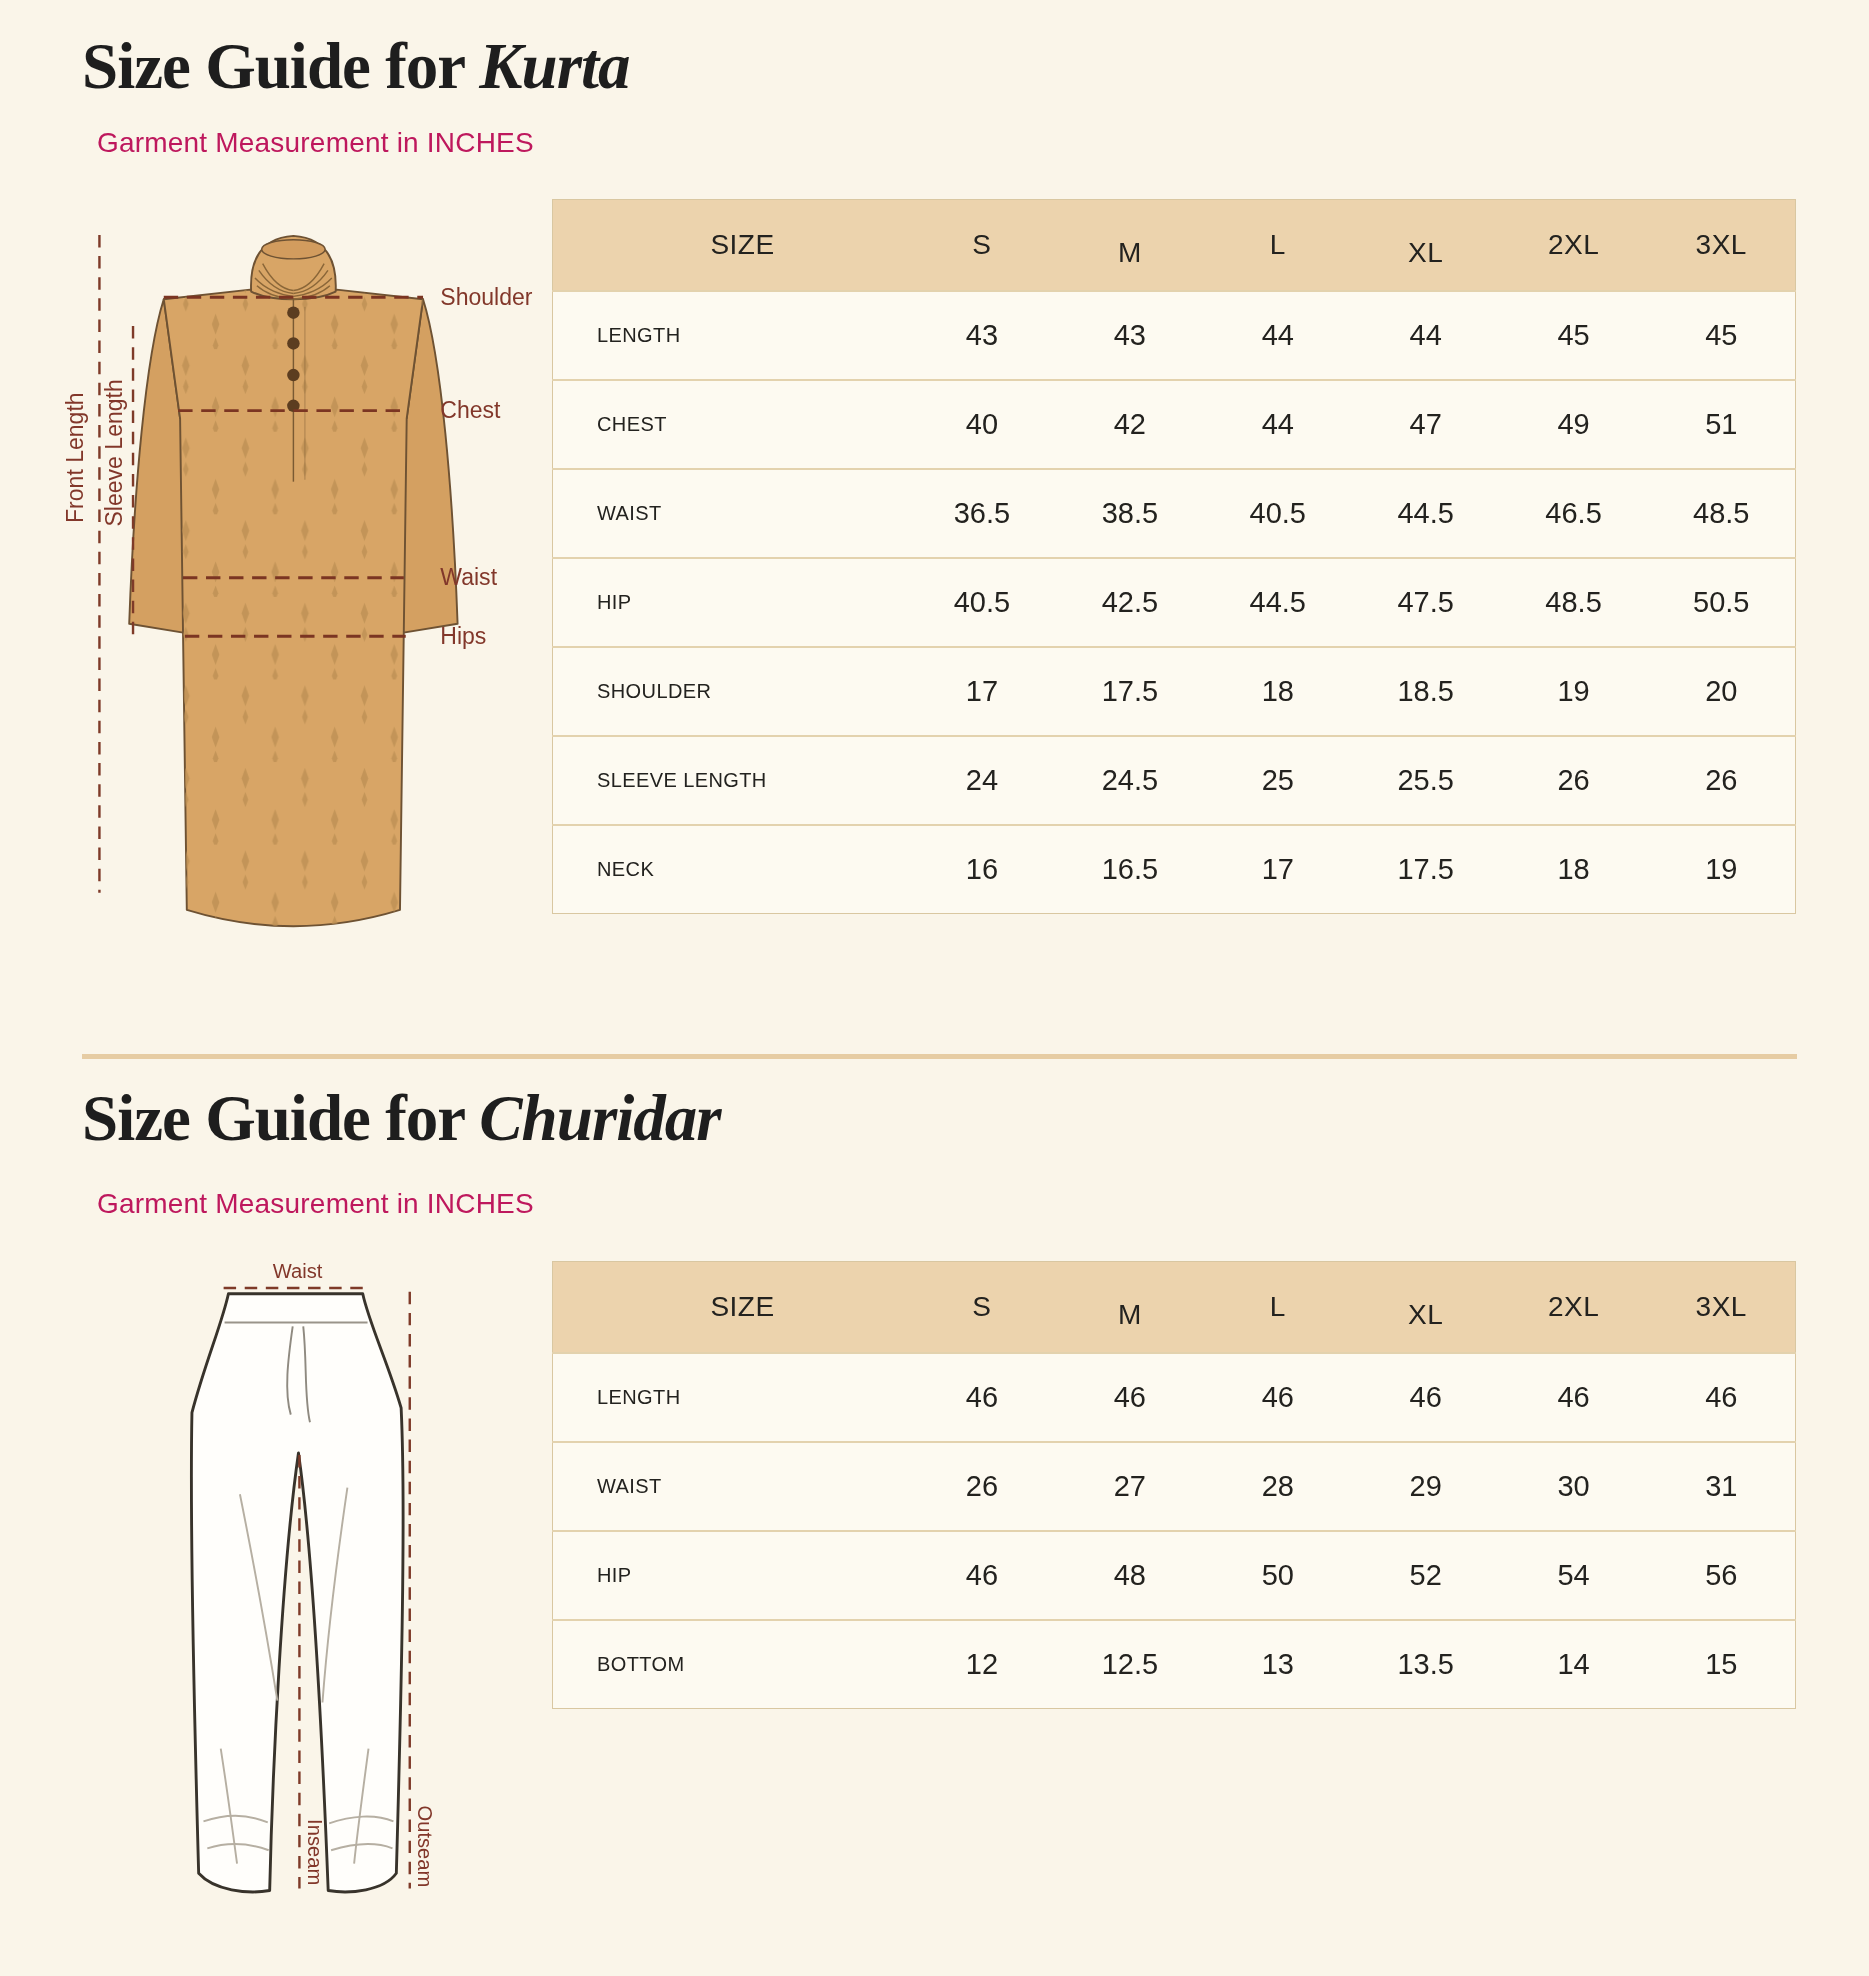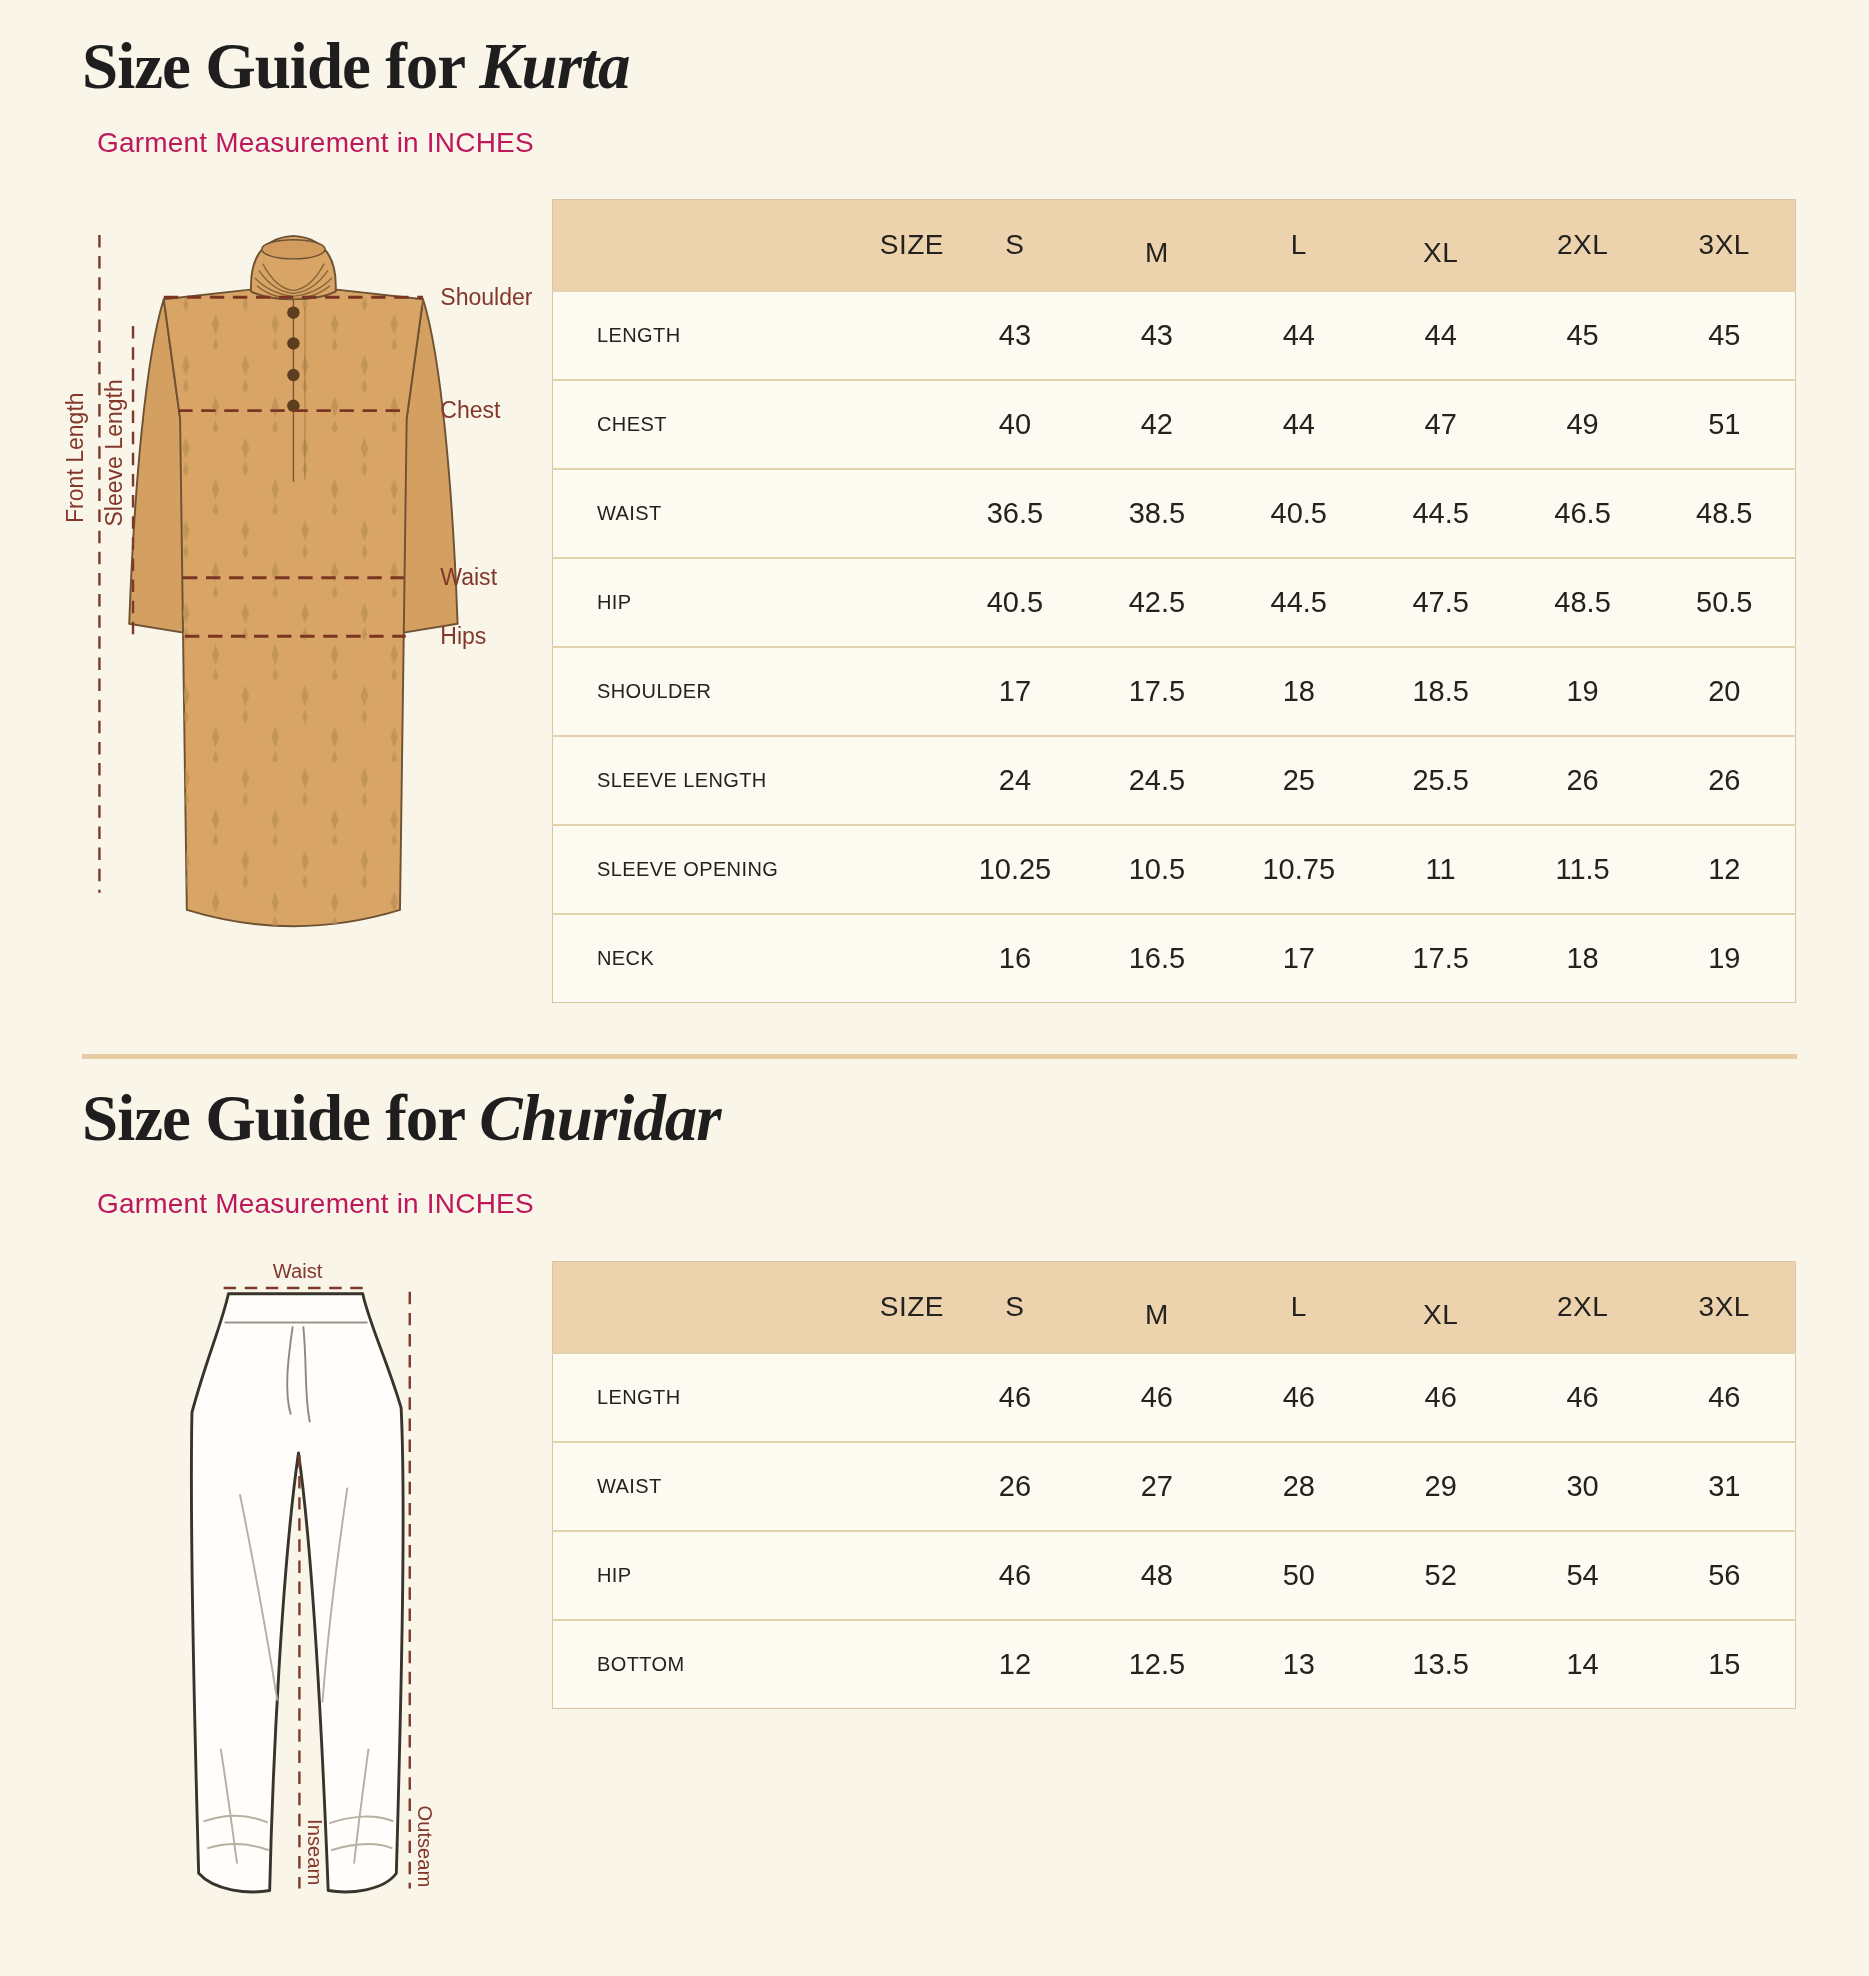--- a/index.html
+++ b/index.html
@@ -12,21 +12,21 @@
   .subtitle{position:absolute;margin:12px;font-family:"Liberation Sans",sans-serif;
             font-size:28px;color:#be185d;letter-spacing:0.2px;white-space:nowrap;}
   .illus{position:absolute;}
   .divider{position:absolute;left:82px;top:1054px;width:1715px;height:4.8px;background:#E6CCA3;}
 
   .size-table{position:absolute;border-collapse:collapse;table-layout:fixed;
               background:#FDFAF1;border:1.9px solid #D9C7A1;}
   .size-table th,.size-table td{font-family:"Liberation Sans",sans-serif;color:#23221F;
               font-weight:normal;padding:0;}
   .size-table thead th{background:#ECD3AD;height:90px;font-size:28px;text-align:center;letter-spacing:0.5px;}
-  .size-table thead th:first-child{text-align:right;padding-left:60px;width:331px;margin-top:32px;}
+  .size-table thead th:first-child{text-align:center;padding-left:24px;width:331px;margin-top:32px;}
   .size-table thead th:nth-child(3) span,
   .size-table thead th:nth-child(5) span{display:inline-block;transform:translateY(7.7px);}
   .size-table tbody td{height:87px;font-size:29px;text-align:center;border-top:2.9px solid #E3D2AE;}
   .size-table tbody td:first-child{text-align:left;padding-left:44px;font-size:20px;letter-spacing:0.4px;}
 
   .m-dash{stroke:#7B3522;stroke-width:3;stroke-dasharray:15 9;fill:none;}
   .v-dash{stroke:#7E3A28;stroke-width:2.5;stroke-dasharray:13 9;fill:none;}
   .m-label{font-family:"Liberation Sans",sans-serif;font-size:24px;fill:#82372A;}
   .p-label{font-family:"Liberation Sans",sans-serif;font-size:21px;fill:#82372A;}
   .outline{stroke:#6E5233;stroke-width:2;stroke-linejoin:round;}
@@ -160,29 +160,20 @@
           <tr>
             <td>SLEEVE LENGTH</td>
             <td>24</td>
             <td>24.5</td>
             <td>25</td>
             <td>25.5</td>
             <td>26</td>
             <td>26</td>
           </tr>
           <tr>
-            <td>SLEEVE OPENING</td>
-            <td>10.25</td>
-            <td>10.5</td>
-            <td>10.75</td>
-            <td>11</td>
-            <td>11.5</td>
-            <td>12</td>
-          </tr>
-          <tr>
             <td>NECK</td>
             <td>16</td>
             <td>16.5</td>
             <td>17</td>
             <td>17.5</td>
             <td>18</td>
             <td>19</td>
           </tr>
         </tbody>
       </table>

